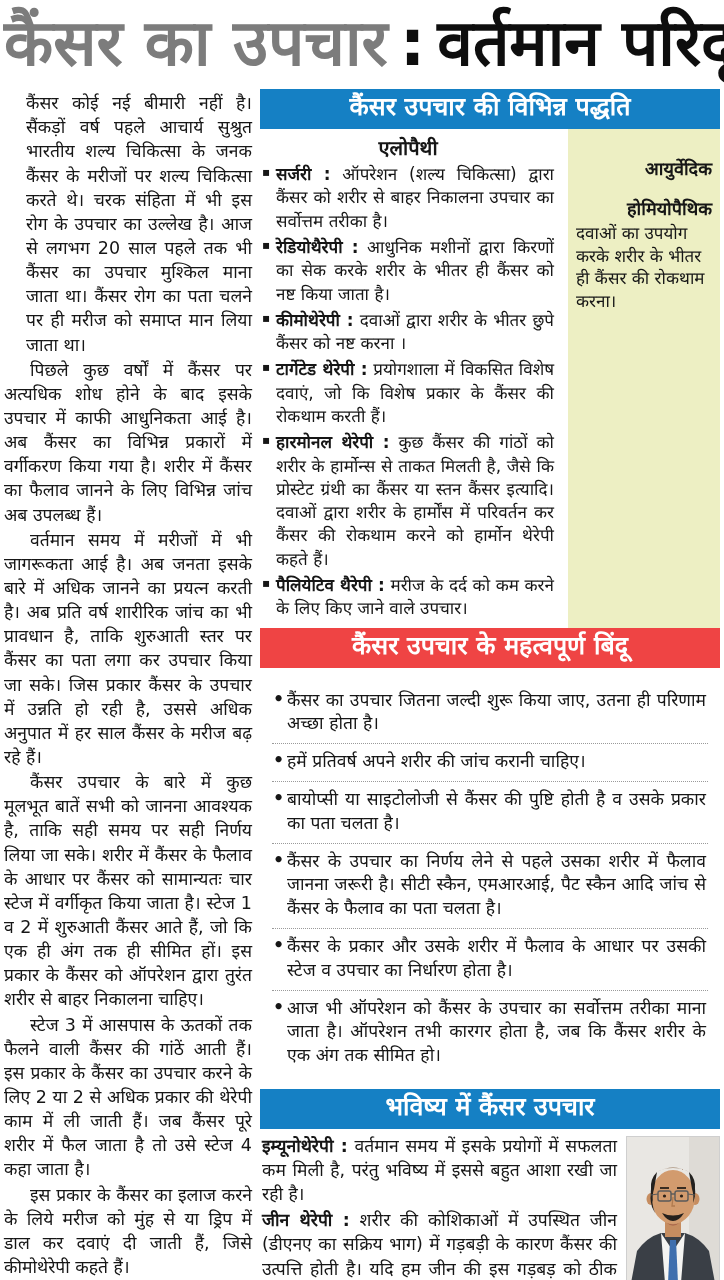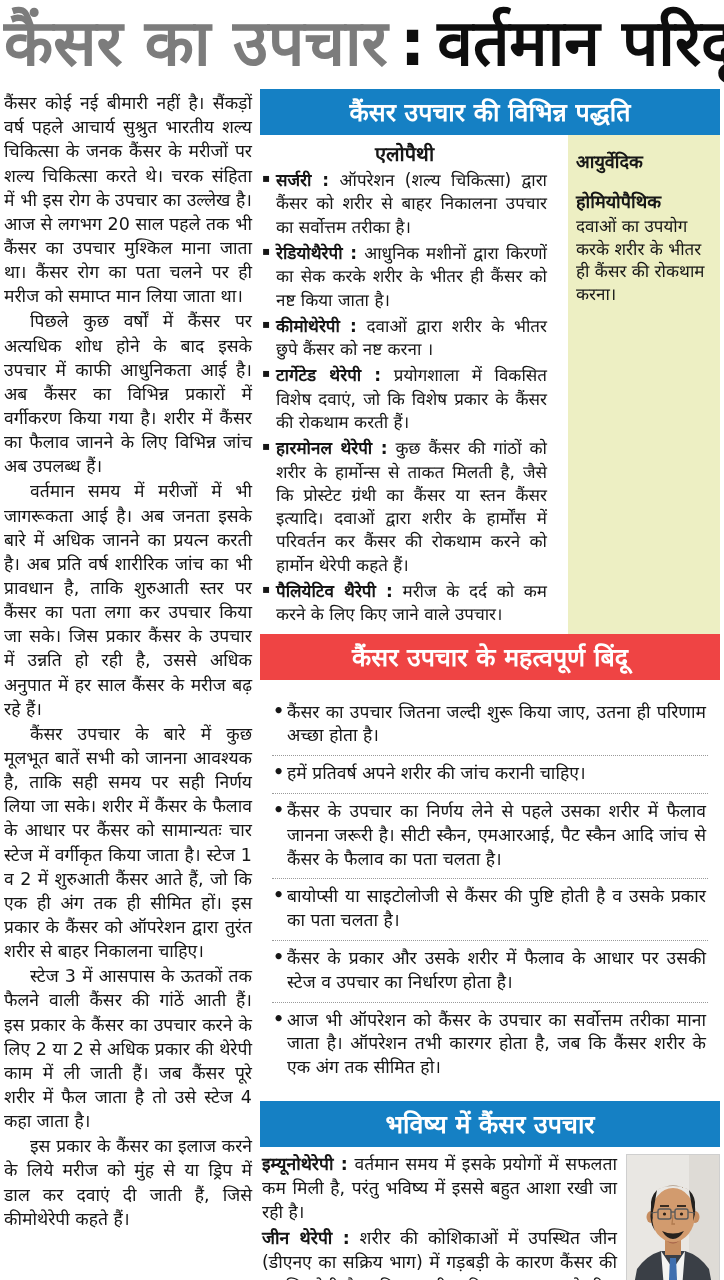--- a/index.html
+++ b/index.html
@@ -13,42 +13,42 @@
   .headline{display:flex;align-items:baseline;gap:12px;font-weight:bold;
     font-size:64px;line-height:1.05;padding:6px 2px 12px 0;white-space:nowrap;}
   .headline .h-gray{color:#7c7c7c;}
   .headline .h-black{color:#0e0e0e;}
 
   
   .columns{display:flex;gap:8px;align-items:flex-start;}
   .left-col{width:248px;flex:none;font-size:17.5px;line-height:1.38;
     text-align:justify;padding-top:2px;}
   .left-col p{margin:0 0 1px 0;text-indent:26px;}
-  .left-col p.first{text-indent:0;}
+  .left-col p.first{text-indent:0;margin-left:22px;}
   .right-col{flex:1;min-width:0;}
 
   
   .section-header{color:#ffffff;font-weight:bold;font-size:25px;text-align:center;
-    padding:9px 0 7px 0;line-height:1.2;}
+    padding:3px 0 7px 0;line-height:1.2;}
   .bg-blue{background:#1580c4;}
   .bg-gray{background:#ef4444;}
 
   
-  .methods-body{display:flex;gap:21px;align-items:stretch;}
+  .methods-body{display:flex;gap:14px;align-items:stretch;}
   .allo{flex:1;min-width:0;padding:2px 0 4px 2px;}
   .allo-heading{text-align:center;font-weight:bold;font-size:20px;margin:3px 0 2px 0;}
   .allo-list{list-style:none;margin:0;padding:0;font-size:17px;line-height:1.37;text-align:justify;}
   .allo-list li{position:relative;padding-left:14px;margin-bottom:3px;}
   .allo-list li::before{content:"▪";position:absolute;left:0;top:1px;font-size:12px;}
   .term{font-weight:bold;}
 
   .side-panel{width:136px;flex:none;background:#edefc3;padding:12px 8px 10px 8px;
     font-size:17px;line-height:1.33;box-sizing:content-box;}
   .side-panel .panel-sec{margin-bottom:16px;}
-  .side-panel .panel-heading{text-align:left;font-weight:bold;font-size:18px;margin:3px 0 1px 0;}
+  .side-panel .panel-heading{text-align:right;font-weight:bold;font-size:18px;margin:16px 0 1px 0;}
   .side-panel .panel-inline{margin:0;}
 
   
   .key-points{list-style:none;margin:12px;padding:3px 0 2px 0;font-size:17.5px;line-height:1.36;}
   .key-points li{position:relative;padding:6px 2px 7px 15px;border-bottom:1px dotted #9a9a9a;
     text-align:justify;}
   .key-points li:last-child{border-bottom:none;}
   .key-points li::before{content:"•";position:absolute;left:1px;top:5px;font-weight:bold;}
 
   
@@ -102,22 +102,22 @@
             <div class="panel-heading">होमियोपैथिक</div>
             <div>दवाओं का उपयोग करके शरीर के भीतर ही कैंसर की रोकथाम करना।</div>
           </div>
         </div>
       </div>
 
       <div class="section-header bg-gray">कैंसर उपचार के महत्वपूर्ण बिंदू</div>
       <ul class="key-points">
         <li>कैंसर का उपचार जितना जल्दी शुरू किया जाए, उतना ही परिणाम अच्छा होता है।</li>
         <li>हमें प्रतिवर्ष अपने शरीर की जांच करानी चाहिए।</li>
+        <li>बायोप्सी या साइटोलोजी से कैंसर की पुष्टि होती है व उसके प्रकार का पता चलता है।</li>
         <li>कैंसर के उपचार का निर्णय लेने से पहले उसका शरीर में फैलाव जानना जरूरी है। सीटी स्कैन, एमआरआई, पैट स्कैन आदि जांच से कैंसर के फैलाव का पता चलता है।</li>
-        <li>बायोप्सी या साइटोलोजी से कैंसर की पुष्टि होती है व उसके प्रकार का पता चलता है।</li>
         <li>कैंसर के प्रकार और उसके शरीर में फैलाव के आधार पर उसकी स्टेज व उपचार का निर्धारण होता है।</li>
         <li>आज भी ऑपरेशन को कैंसर के उपचार का सर्वोत्तम तरीका माना जाता है। ऑपरेशन तभी कारगर होता है, जब कि कैंसर शरीर के एक अंग तक सीमित हो।</li>
       </ul>
 
       <div class="section-header bg-blue">भविष्य में कैंसर उपचार</div>
       <div class="future-content">
         <svg class="doctor-photo" viewBox="0 0 92 146" xmlns="http://www.w3.org/2000/svg" role="img">
           <rect x="0" y="0" width="92" height="146" fill="#e9e7e3"></rect>
           <rect x="62" y="0" width="30" height="146" fill="#dedbd6"></rect>
           <path d="M4,146 L10,114 Q20,100 34,96 L58,96 Q72,100 82,114 L88,146 Z" fill="#3a3f46"></path>

